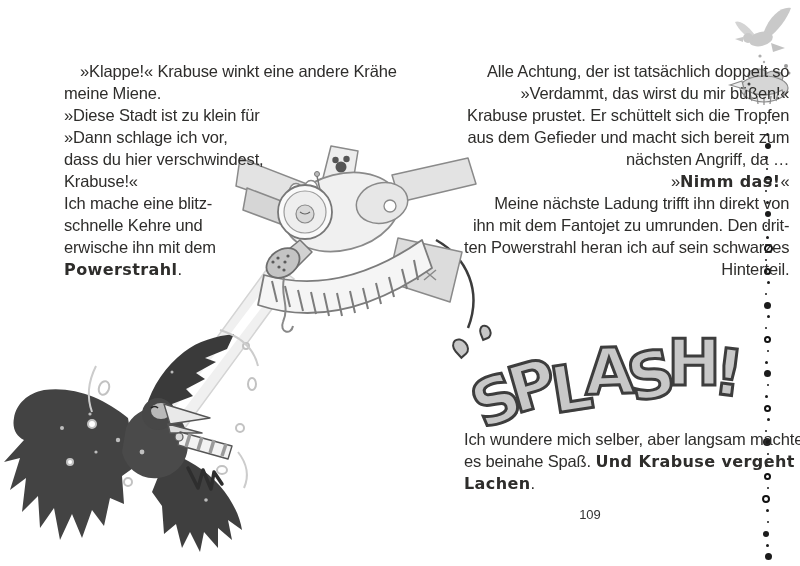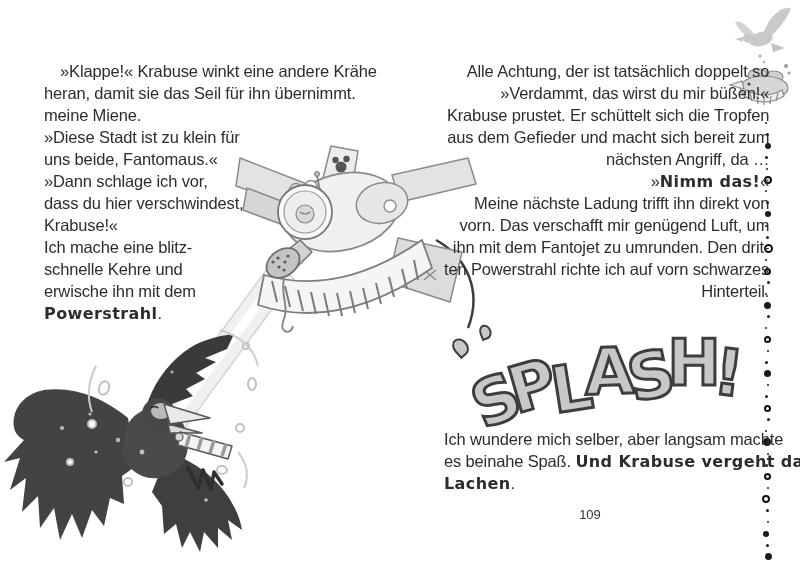--- a/index.html
+++ b/index.html
@@ -2,21 +2,21 @@
 <html><head>
 <meta charset="utf-8">
 <style>
   html,body{margin:0;padding:0;}
   body{
     width:800px;height:566px;position:relative;overflow:hidden;
     background:#ffffff;color:#2e2d2b;
     font-family:"Liberation Sans",sans-serif;
   }
   .illo-layer{position:absolute;left:0;top:0;width:800px;height:566px;}
-  .page-text{position:absolute;z-index:2;}
+  .page-text{position:absolute;z-index:2;margin-left:20px;}
   .line{font-size:16.5px;line-height:22px;height:22px;white-space:nowrap;letter-spacing:-0.15px;}
   .indent{padding-left:16px;}
   .comic{font-family:"DejaVu Sans",sans-serif;font-weight:700;letter-spacing:0.4px;font-size:16px;}
   #left-text{left:44px;top:60px;}
   #right-text{left:444px;top:60px;text-align:right;}
   #closing-text{left:444px;top:428px;}
   #page-number{
     position:absolute;left:420px;top:507px;width:340px;text-align:center;
     font-size:13px;color:#333;z-index:2;
   }
@@ -316,44 +316,41 @@
     <div class="trail-cell">
       <div class="trail-dot" style="width: 3px; height: 3px; margin-left: 0px;"></div>
     </div>
     <div class="trail-cell">
       <div class="trail-dot" style="width: 7px; height: 7px; margin-left: 2px;"></div>
     </div>
   </div>
 
 <div id="left-text" class="page-text">
   <div class="line indent">»Klappe!« Krabuse winkt eine andere Krähe</div>
-  <div class="line">heran, damit sie das Seil für ihn übernimmt.</div>
   <div class="line">meine Miene.</div>
   <div class="line">»Diese Stadt ist zu klein für</div>
-  <div class="line">uns beide, Fantomaus.«</div>
   <div class="line">»Dann schlage ich vor,</div>
   <div class="line">dass du hier verschwindest,</div>
   <div class="line">Krabuse!«</div>
   <div class="line">Ich mache eine blitz-</div>
   <div class="line">schnelle Kehre und</div>
   <div class="line">erwische ihn mit dem</div>
   <div class="line"><span class="comic">Powerstrahl</span><span>.</span></div>
 </div>
 
 <div id="right-text" class="page-text">
   <div class="line">Alle Achtung, der ist tatsächlich doppelt so</div>
   <div class="line">»Verdammt, das wirst du mir büßen!«</div>
   <div class="line">Krabuse prustet. Er schüttelt sich die Tropfen</div>
   <div class="line">aus dem Gefieder und macht sich bereit zum</div>
   <div class="line">nächsten Angriff, da …</div>
   <div class="line"><span>»</span><span class="comic">Nimm das!</span><span>«</span></div>
   <div class="line">Meine nächste Ladung trifft ihn direkt von</div>
-  <div class="line">vorn. Das verschafft mir genügend Luft, um</div>
   <div class="line">ihn mit dem Fantojet zu umrunden. Den drit-</div>
-  <div class="line">ten Powerstrahl richte ich auf vorn schwarzes</div>
+  <div class="line">ten Powerstrahl heran ich auf sein schwarzes</div>
   <div class="line">Hinterteil.</div>
 </div>
 
 <div id="splash-block">
   <span class="splash-drop d1"></span>
   <span class="splash-drop d2"></span>
 <span class="splash-letter" style="transform: rotate(-16deg) translateY(8px);">S</span>
     <span class="splash-letter" style="transform: rotate(-9deg) translateY(-2px);">P</span>
     <span class="splash-letter" style="transform: rotate(-2deg) translateY(5px);">L</span>
     <span class="splash-letter" style="transform: rotate(5deg) translateY(-7px);">A</span>

